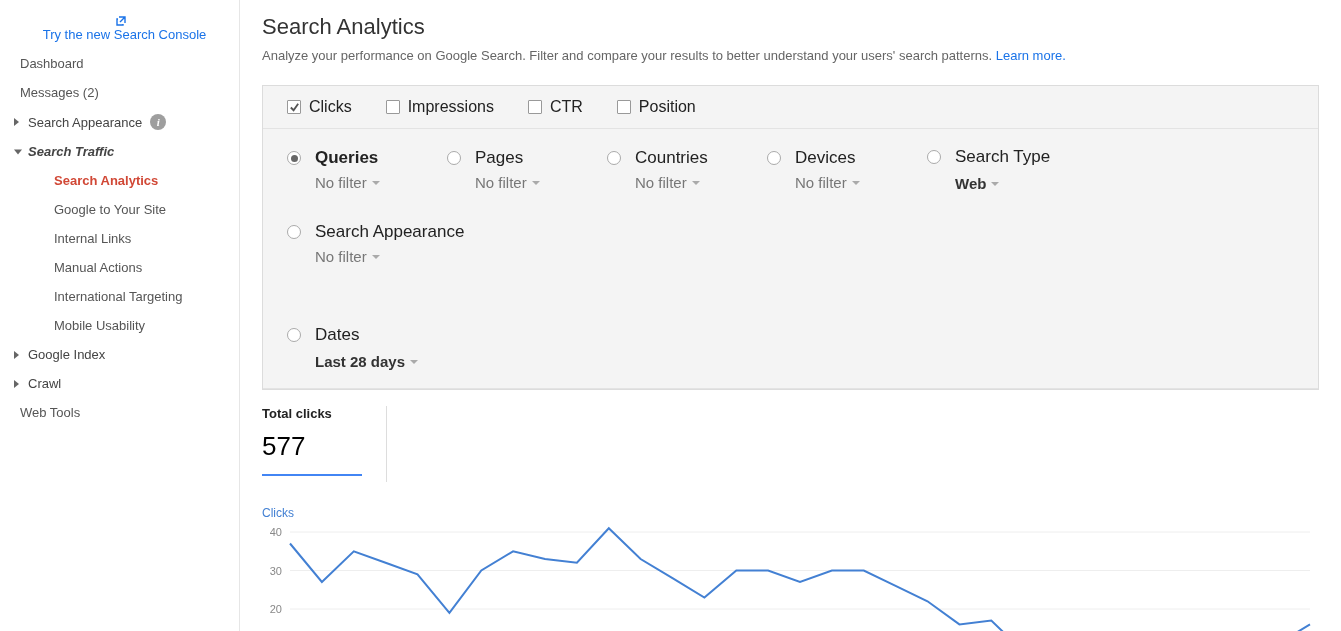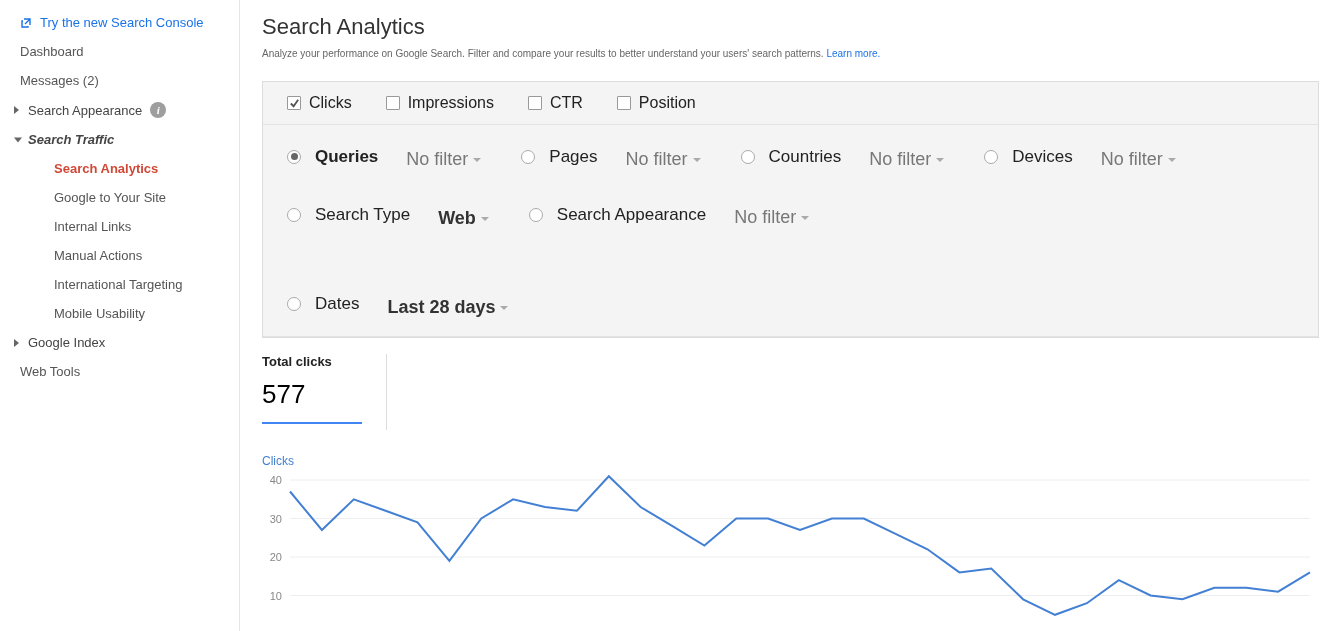--- a/index.html
+++ b/index.html
@@ -22,20 +22,21 @@
     display: flex;
     align-items: center;
     padding: 7px 10px 7px 20px;
     color: #555;
     font-size: 13px;
     cursor: pointer;
   }
   .sb-link.promo {
     color: #1a73e8;
     padding-left: 20px;
+    flex-direction: column;
   }
   .sb-link.promo .ext-icon {
     width: 12px; height: 12px; margin-right: 8px; position: relative;
   }
   .ext-icon svg { width: 12px; height: 12px; }
   .sb-link.lvl1 { }
   .sb-link.lvl2 { padding-left: 54px; font-size: 13px; color: #555; }
   .sb-link.group { color: #444; font-size: 13px; padding-left: 28px; position: relative; }
   .sb-link.group.bold { font-weight: 700; font-style: italic; }
   .sb-link .caret {
@@ -56,21 +57,21 @@
     flex: 1;
     padding: 14px 22px;
   }
   h1.page-title {
     font-size: 22px;
     font-weight: 400;
     color: #333;
     margin-bottom: 8px;
   }
   .subtitle {
-    font-size: 10px;
+    font-size: 13px;
     color: #666;
     margin-bottom: 22px;
   }
   .subtitle a { color: #1a73e8; text-decoration: none; }
 
   .filter-panel {
     border: 1px solid #dcdcdc;
     background: #f4f4f4;
   }
   .filter-row {
@@ -88,35 +89,35 @@
   }
   .checkbox {
     width: 14px; height: 14px; border: 1.5px solid #999;
     margin-right: 8px; display:inline-flex; align-items:center; justify-content:center;
     background:#fff;
     border-radius:1px;
   }
   .checkbox.checked svg { width:11px; height:11px; }
 
   .dim-cell {
-    display:flex; flex-direction:row;
+    display:flex; flex-direction:column;
     padding-right: 40px;
     min-width: 160px;
     justify-content: center;
   }
   .dim-head { display:flex; align-items:center; }
   .radio {
     width:14px; height:14px; border:1.5px solid #aaa; border-radius:50%; margin-right:14px;
     display:inline-flex; align-items:center; justify-content:center;
     background:#fff;
   }
   .radio.sel::after { content:""; width:7px; height:7px; background:#666; border-radius:50%; }
   .dim-label { font-size:17px; color:#222; }
   .dim-label.bold { font-weight:700; }
-  .dim-sub { margin-left:28px; margin-top:6px; font-size:18px; color:#777; display:flex; align-items:center; }
+  .dim-sub { margin-left:28px; margin-top:6px; font-size:15px; color:#777; display:flex; align-items:center; }
   .dim-sub.bold { font-weight:700; color:#333;margin-top:8px; }
   .dd-caret { margin-left:5px; width:0;height:0;border-left:4px solid transparent;border-right:4px solid transparent;border-top:4px solid #aaa; }
 
   .dim-row {
     display:flex; flex-wrap:wrap;
     padding: 18px 24px;
     row-gap: 30px;
     border-bottom: 1px solid #e3e3e3;
   }
 
@@ -192,20 +193,24 @@
         </div>
         <div class="sb-link lvl2">
           <span>International Targeting</span>
         </div>
         <div class="sb-link lvl2">
           <span>Mobile Usability</span>
         </div>
         <div class="sb-link group">
           <span class="caret closed"></span>
           <span>Google Index</span>
+        </div>
+        <div class="sb-link group">
+          <span class="caret closed"></span>
+          <span>Crawl</span>
         </div>
         <div class="sb-link lvl1">
           <span>Web Tools</span>
         </div>
       </div>
   </nav>
 
   <main class="main">
     <h1 class="page-title">Search Analytics</h1>
     <p class="subtitle">

